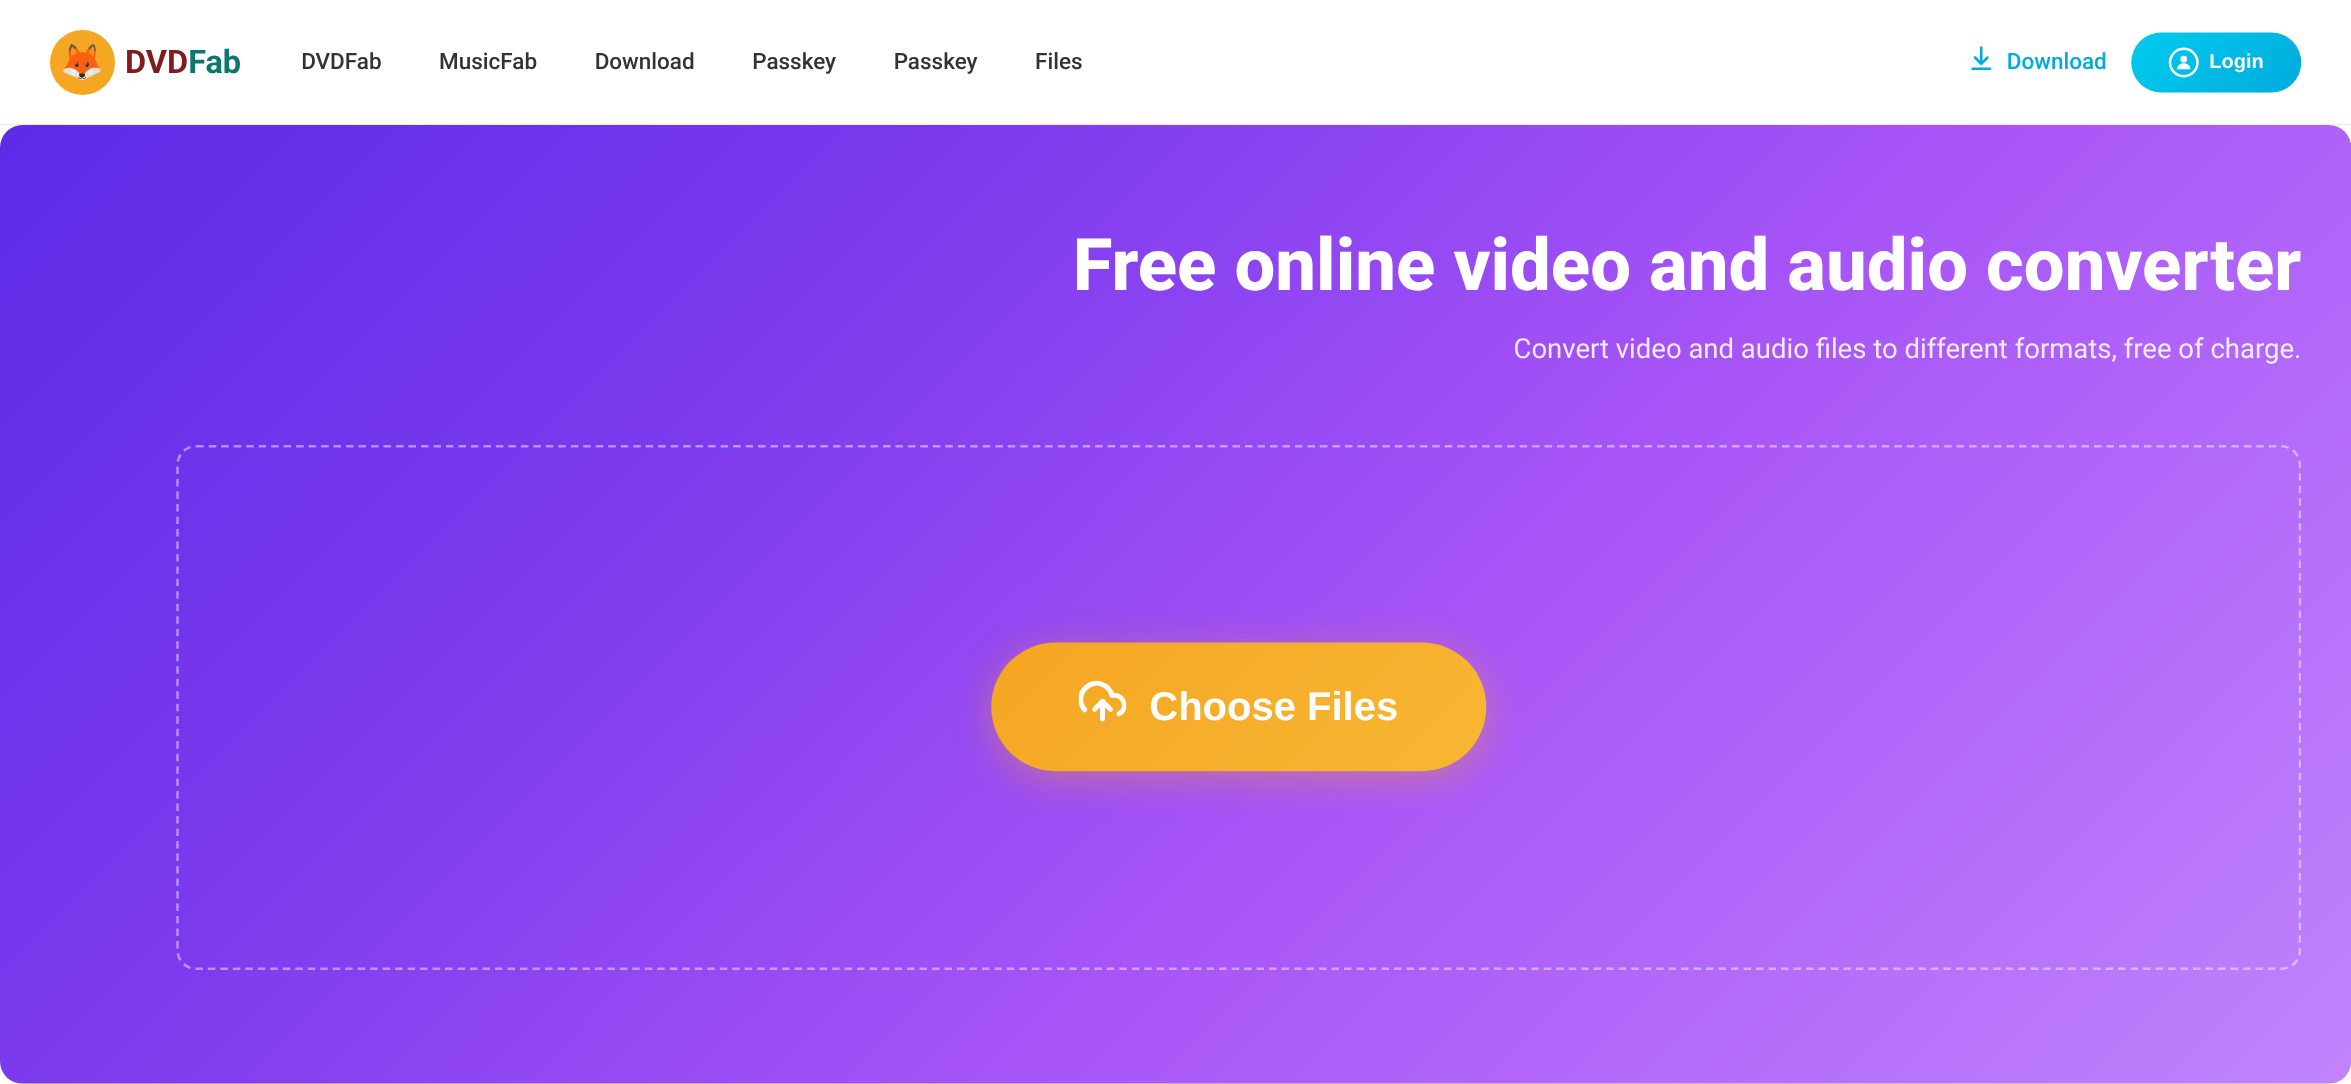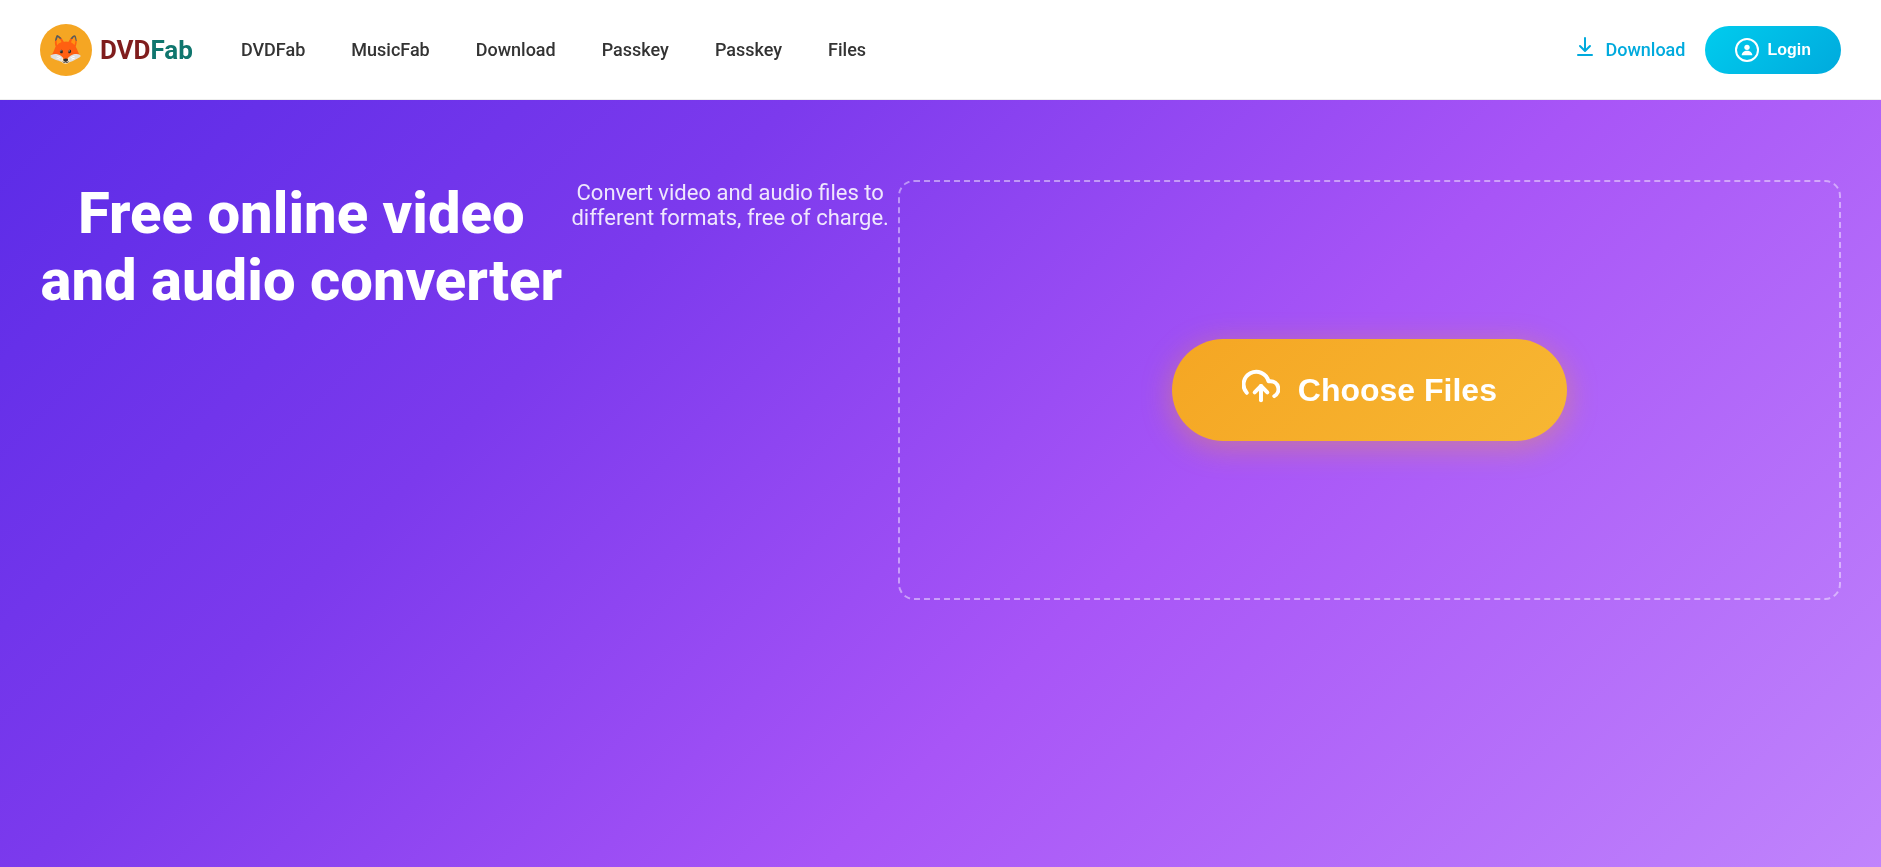--- a/index.html
+++ b/index.html
@@ -104,36 +104,38 @@
       align-items: center;
       justify-content: center;
       font-size: 14px;
     }
 
     
     .hero {
       background: linear-gradient(135deg, #5b2be7 0%, #7c3aed 30%, #a855f7 60%, #c084fc 100%);
       min-height: 767px;
       display: flex;
-      align-items: flex-start;
+      flex-direction: column;
+      align-items: flex-end;
       padding: 80px 40px 60px;
+      border-radius: 18px;
     }
     .hero-title {
       color: #ffffff;
       font-size: 58px;
       font-weight: 800;
       text-align: center;
       margin-bottom: 20px;
       line-height: 1.15;
     }
     .hero-subtitle {
       color: rgba(255,255,255,0.88);
       font-size: 22px;
       text-align: center;
-      margin-bottom: 50px;
+      margin-bottom: 64px;
       font-weight: 400;
     }
 
     
     .upload-box {
       border: 2px dashed rgba(255,255,255,0.45);
       border-radius: 16px;
       width: 1700px;
       max-width: 95vw;
       min-height: 420px;

